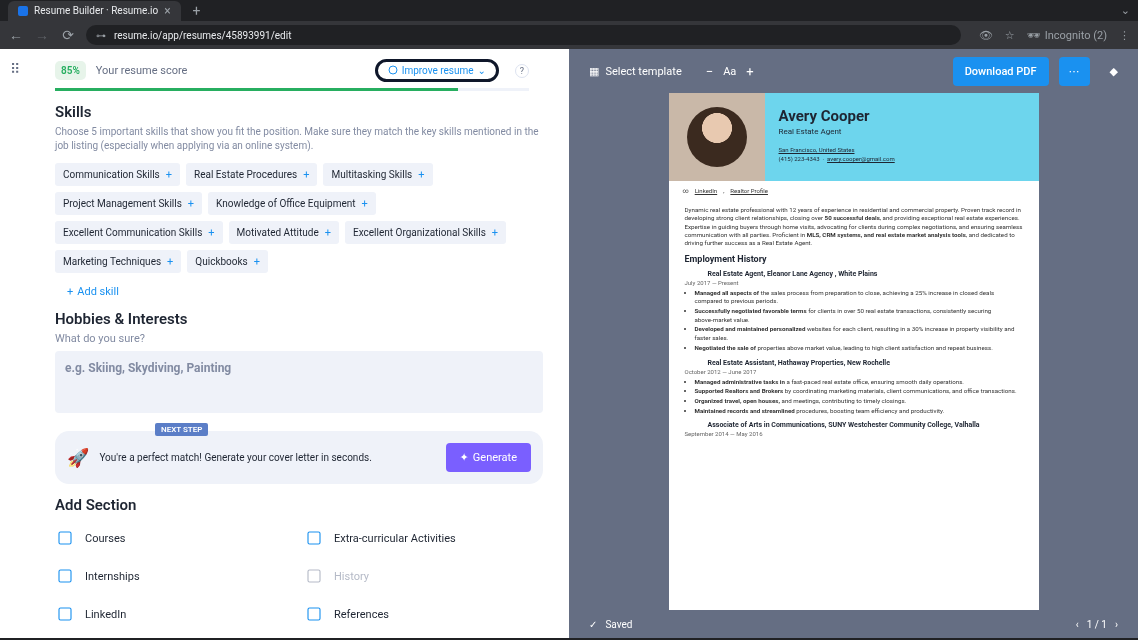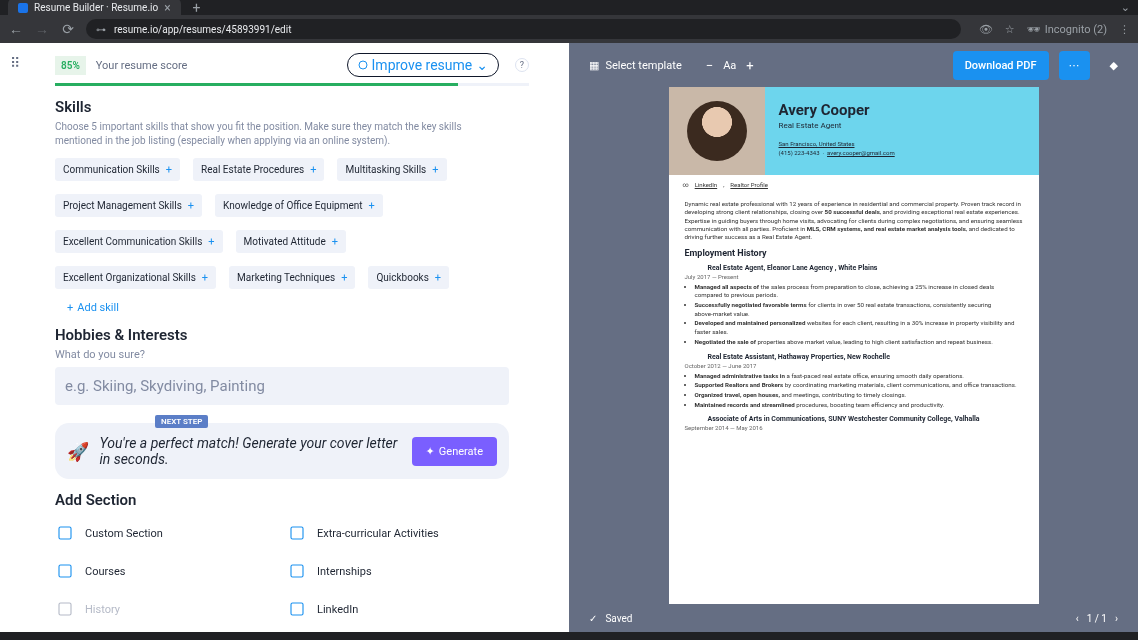--- a/index.html
+++ b/index.html
@@ -1,59 +1,59 @@
 <!DOCTYPE html>
 <html><head>
 <meta charset="utf-8">
 <style>
 * { box-sizing: border-box; margin: 0; padding: 0; font-family: -apple-system, BlinkMacSystemFont, "Segoe UI", Roboto, sans-serif; }
 body { width: 1138px; height: 640px; overflow: hidden; background: #202124; color: #e8eaed; }
-.browser-top { height: 15px; background: #202124; display: flex; align-items: center; padding: 0 8px; }
+.browser-top { height: 21px; background: #202124; display: flex; align-items: center; padding: 0 8px; }
 .tab { background: #35363a; height: 20px; border-radius: 6px 6px 0 0; padding: 0 10px; display: flex; align-items: center; gap: 6px; font-size: 10px; color: #e8eaed; min-width: 130px; }
 .tab-favicon { width: 10px; height: 10px; background: #1a73e8; border-radius: 2px; }
 .tab-close { margin-left: auto; color: #9aa0a6; font-size: 12px; }
 .new-tab { color: #9aa0a6; margin-left: 12px; font-size: 14px; }
 .nav-bar { height: 28px; background: #35363a; display: flex; align-items: center; padding: 0 8px; gap: 10px; }
 .nav-btn { color: #9aa0a6; font-size: 14px; width: 16px; text-align: center; }
 .url-bar { flex: 1; background: #202124; border-radius: 12px; height: 20px; display: flex; align-items: center; padding: 0 10px; gap: 8px; font-size: 10px; color: #9aa0a6; }
 .url-text { color: #e8eaed; }
 .nav-right { display: flex; align-items: center; gap: 12px; margin-left: 8px; color: #9aa0a6; font-size: 11px; }
 .incognito { display: flex; align-items: center; gap: 4px; }
 
 .app { display: flex; height: 589px; background: #fff; color: #1a1a1a; }
 .editor { width: 569px; overflow-y: auto; padding: 0 0 20px 0; background: #fff; position: relative; }
 .waffle { position: absolute; left: 10px; top: 12px; color: #656e83; font-size: 14px; }
 
 .score-bar { display: flex; align-items: center; padding: 10px 40px 6px 55px; gap: 10px; }
-.score-badge { background: #e7f4ea; color: #27ae60; font-size: 10px; font-weight: 600; padding: 4px 6px; border-radius: 0; }
+.score-badge { background: #e7f4ea; color: #27ae60; font-size: 10px; font-weight: 600; padding: 4px 6px; border-radius: 5px; }
 .score-text { font-size: 11px; color: #656e83; }
-.improve { margin-left: auto; display: flex; align-items: center; gap: 4px; border: 1px solid #0f172a; border-radius: 14px; padding: 3px 10px; font-size: 14px; color: #1a91f0; }
+.improve { margin-left: auto; display: flex; gap: 4px; border: 3px solid #0f172a; border-radius: 14px; padding: 3px 10px; font-size: 10px; color: #1a91f0; }
 .improve svg { width: 10px; height: 10px; }
 .help { width: 14px; height: 14px; border: 1px solid #dde3f0; border-radius: 50%; color: #656e83; font-size: 9px; display: flex; align-items: center; justify-content: center; margin-left: 6px; }
 .progress { height: 3px; background: #eff2f9; margin: 0 40px 0 55px; position: relative; }
 .progress-fill { height: 100%; background: #27ae60; width: 85%; }
 
-.section { padding: 12px 60px 0 55px; }
+.section { padding: 12px 26px 0 55px; }
 .sec-title { font-size: 15px; font-weight: 600; color: #1e2532; margin-bottom: 4px; }
 .sec-desc { font-size: 10px; color: #828ba2; line-height: 1.4; margin-bottom: 10px; }
 
-.chips { display: flex; flex-wrap: wrap; gap: 13px; }
+.chips { display: flex; flex-wrap: wrap; gap: 6px; }
 .chip { background: #eff2f9; color: #1e2532; font-size: 10px; padding: 5px 8px; border-radius: 3px; display: flex; align-items: center; gap: 6px; }
 .chip-plus { color: #1a91f0; font-size: 11px; }
 
 .add-link { color: #1a91f0; font-size: 11px; display: flex; align-items: center; gap: 4px; margin-top: 12px; padding-left: 12px; }
 
 .field-label { font-size: 11px; color: #828ba2; margin-bottom: 6px; }
-.textarea { background: #eff2f9; border: none; width: 100%; height: 38px; border-radius: 4px; padding: 10px; font-size: 15px; color: #656e83; resize: none; }
+.textarea { background: #eff2f9; border: none; width: 100%; height: 62px; border-radius: 4px; padding: 10px; font-size: 12px; color: #656e83; resize: none; font-weight: bold; }
 .textarea::placeholder { color: #828ba2; }
 
 .match-panel { background: #eff2f9; border-radius: 14px; padding: 12px; margin-top: 14px; display: flex; align-items: center; gap: 10px; position: relative; }
 .next-badge { position: absolute; top: -8px; left: 100px; background: #5b7ec7; color: #fff; font-size: 8px; font-weight: 600; padding: 2px 6px; border-radius: 2px; }
 .match-icon { font-size: 18px; }
-.match-text { font-size: 14px; color: #1e2532; flex: 1; font-style: italic; }
+.match-text { font-size: 10px; color: #1e2532; flex: 1; }
 .gen-btn { background: #7a5fff; color: #fff; border: none; border-radius: 4px; padding: 8px 14px; font-size: 11px; display: flex; align-items: center; gap: 4px; }
 
 .add-grid { display: grid; grid-template-columns: 1fr 1fr; gap: 10px; margin-top: 10px; }
 .add-item { display: flex; align-items: center; gap: 10px; font-size: 11px; color: #1e2532; padding: 4px 0; }
 .add-item.disabled { color: #b5bac7; }
 .add-icon { width: 20px; height: 20px; display: flex; align-items: center; justify-content: center; }
 .add-icon svg { width: 18px; height: 18px; stroke: #1a91f0; fill: none; stroke-width: 1.5; }
 .add-item.disabled .add-icon svg { stroke: #b5bac7; }
 
 .preview-side { flex: 1; background: #656e83; display: flex; flex-direction: column; }
@@ -218,37 +218,29 @@
 
     <div class="section">
       <div class="sec-title">Add Section</div>
       <div class="add-grid" id="add-grid">
           <div class="add-item">
             <span class="add-icon">
               <svg viewBox="0 0 24 24">
                 <rect x="4" y="4" width="16" height="16" rx="2"></rect>
               </svg>
             </span>
-            <span>Custom Section</span>
+            <span>Courses</span>
           </div>
           <div class="add-item">
             <span class="add-icon">
               <svg viewBox="0 0 24 24">
                 <rect x="4" y="4" width="16" height="16" rx="2"></rect>
               </svg>
             </span>
             <span>Extra-curricular Activities</span>
-          </div>
-          <div class="add-item">
-            <span class="add-icon">
-              <svg viewBox="0 0 24 24">
-                <rect x="4" y="4" width="16" height="16" rx="2"></rect>
-              </svg>
-            </span>
-            <span>Courses</span>
           </div>
           <div class="add-item">
             <span class="add-icon">
               <svg viewBox="0 0 24 24">
                 <rect x="4" y="4" width="16" height="16" rx="2"></rect>
               </svg>
             </span>
             <span>Internships</span>
           </div>
           <div class="add-item disabled">

